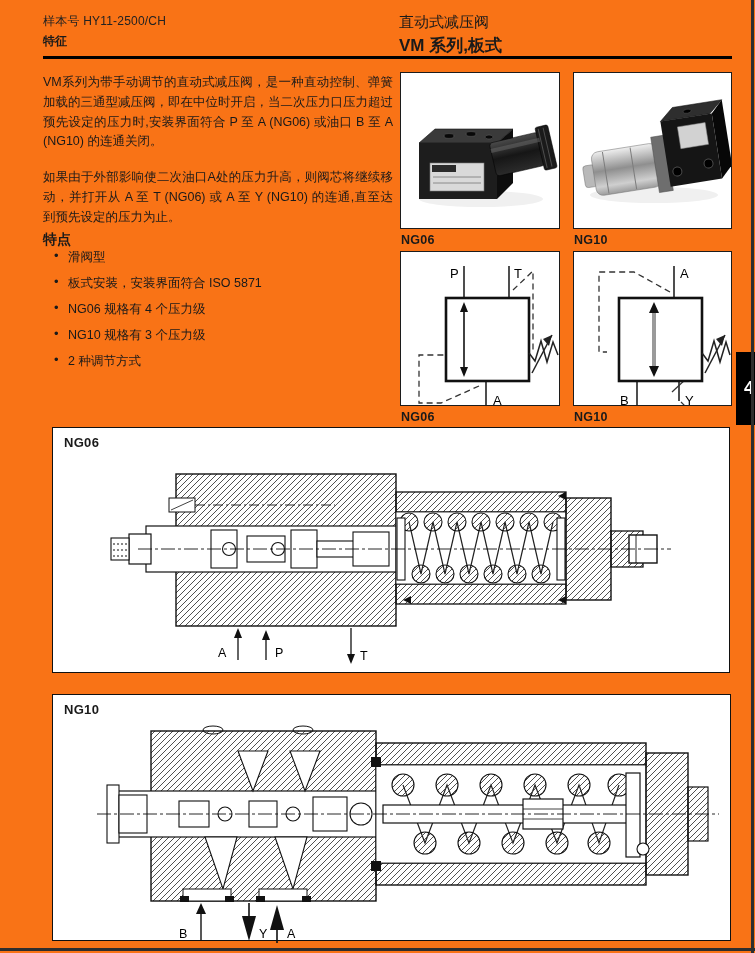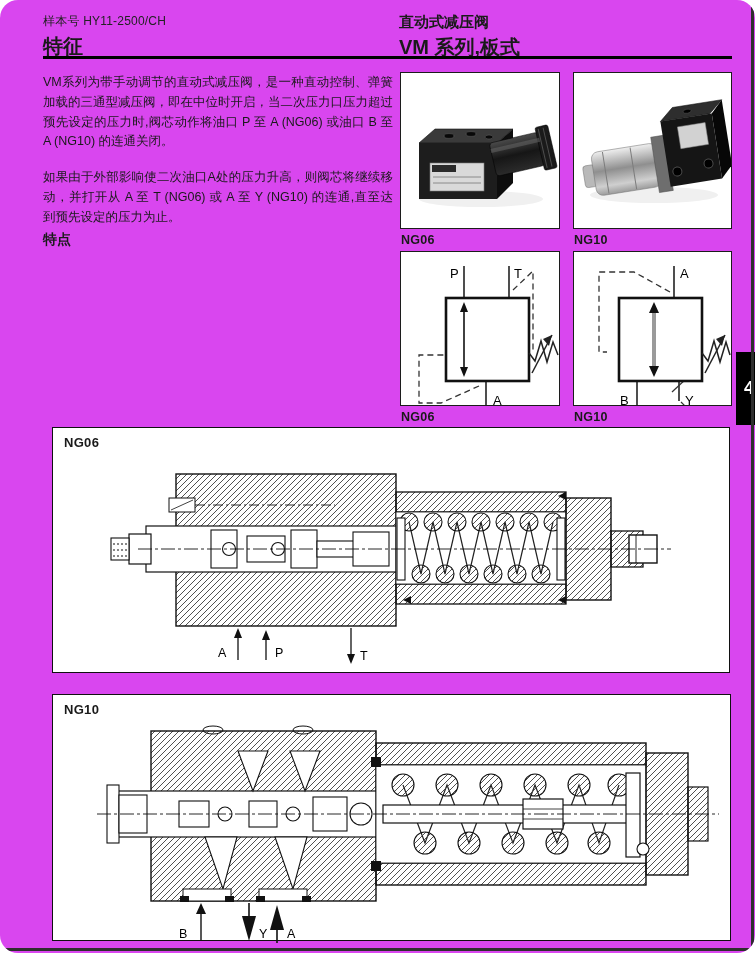--- a/index.html
+++ b/index.html
@@ -1,27 +1,27 @@
 <!DOCTYPE html>
 <html><head>
 <meta charset="utf-8">
 <style>
   * { margin:0; padding:0; box-sizing:border-box; }
   html,body { background:#ffffff; }
   body { font-family:"Liberation Sans","DejaVu Sans",sans-serif; color:#1a1a1a; }
   #page {
-    position:relative; width:755px; height:953px; background:#d946ef; overflow:hidden;border-radius:18px;
+    position:relative; width:755px; height:953px; background:#f97316; overflow:hidden;
   }
   
   .hdr-left { position:absolute; left:43px; top:13px; }
   .hdr-catalog { font-size:12px; color:#222; letter-spacing:.2px; }
-  .hdr-section { font-size:20px; font-weight:bold; margin-top:3px; }
+  .hdr-section { font-size:12px; font-weight:bold; margin-top:3px; }
   .hdr-right { position:absolute; left:399px; top:13px; }
-  .hdr-title { font-size:15px; font-weight:bold; }
-  .hdr-subtitle { font-size:20px; font-weight:bold; margin-top:2px; }
+  .hdr-title { font-size:15px; font-weight:normal; }
+  .hdr-subtitle { font-size:17px; font-weight:bold; margin-top:2px; }
   .hdr-rule { position:absolute; left:43px; top:56px; width:689px; height:3px; background:#000; }
   
   .intro { position:absolute; left:43px; top:73px; width:350px; font-size:12.5px; line-height:1.58; text-align:justify; }
   .intro p + p { margin-top:16px; }
   .features { position:absolute; left:43px; top:231px; width:350px; }
   .features h3 { font-size:14px; font-weight:bold; }
   .features ul { list-style:none; margin-left:11px; }
   .features li { font-size:12.5px; margin-bottom:9px; padding-left:14px; position:relative; }
   .features li::before { content:"•"; position:absolute; left:0; top:-1px; font-size:13px; }
   
@@ -70,26 +70,33 @@
     <div class="hdr-catalog">样本号 HY11-2500/CH</div>
     <div class="hdr-section">特征</div>
   </div>
   <div class="hdr-right">
     <div class="hdr-title">直动式减压阀</div>
     <div class="hdr-subtitle">VM 系列,板式</div>
   </div>
   <div class="hdr-rule"></div>
 
   <div class="intro">
-    <p>VM系列为带手动调节的直动式减压阀，是一种直动控制、弹簧加载的三通型减压阀，即在中位时开启，当二次压力口压力超过预先设定的压力时,阀芯动作将油口 P 至 A (NG06) 或油口 B 至 A (NG10) 的连通关闭。</p>
+    <p>VM系列为带手动调节的直动式减压阀，是一种直动控制、弹簧加载的三通型减压阀，即在中位时开启，当二次压力口压力超过预先设定的压力时,安装界面符合 P 至 A (NG06) 或油口 B 至 A (NG10) 的连通关闭。</p>
     <p>如果由于外部影响使二次油口A处的压力升高，则阀芯将继续移动，并打开从 A 至 T (NG06) 或 A 至 Y (NG10) 的连通,直至达到预先设定的压力为止。</p>
   </div>
 
   <div class="features">
     <h3>特点</h3>
+    <ul>
+        <li>滑阀型</li>
+        <li>板式安装，安装界面符合 ISO 5871</li>
+        <li>NG06 规格有 4 个压力级</li>
+        <li>NG10 规格有 3 个压力级</li>
+        <li>2 种调节方式</li>
+      </ul>
   </div>
 
   <div class="gbox" style="left:400px;top:72px;width:160px;height:157px;">
     <svg width="158" height="155" viewBox="0 0 158 155">
       <ellipse cx="80" cy="126" rx="62" ry="8" fill="#f0f0f0"></ellipse>
 
       <polygon points="18,70 34,56 112,56 96,70" fill="#3a3a3a" stroke="#101010" stroke-width="0.6"></polygon>
       <rect x="18" y="70" width="78" height="56" fill="#1d1d1d"></rect>
       <polygon points="96,70 112,56 112,110 96,126" fill="#0d0d0d"></polygon>
       <ellipse cx="48" cy="63" rx="5" ry="2.4" fill="#080808" stroke="#5a5a5a" stroke-width="0.6"></ellipse>

